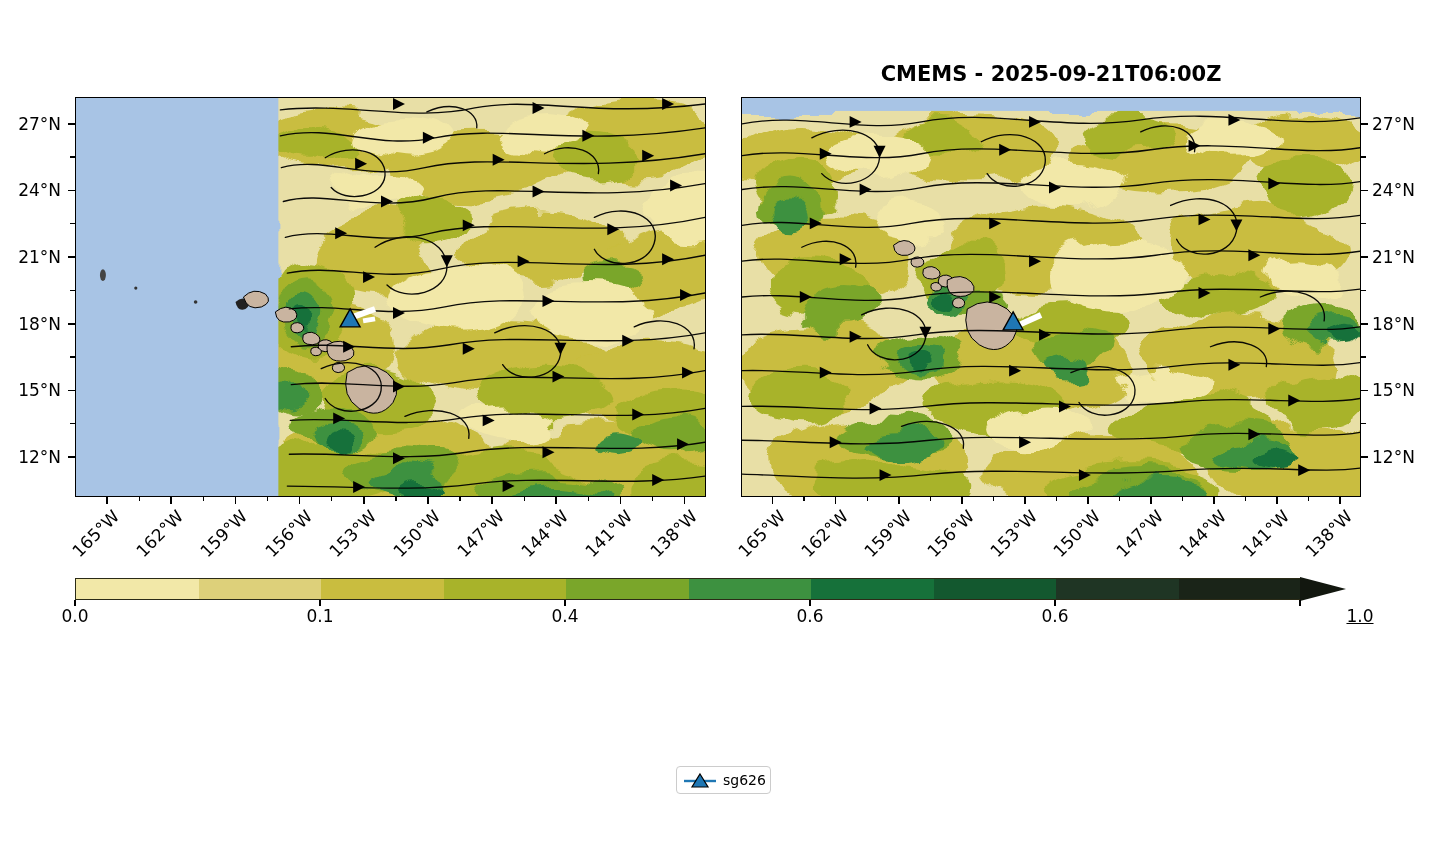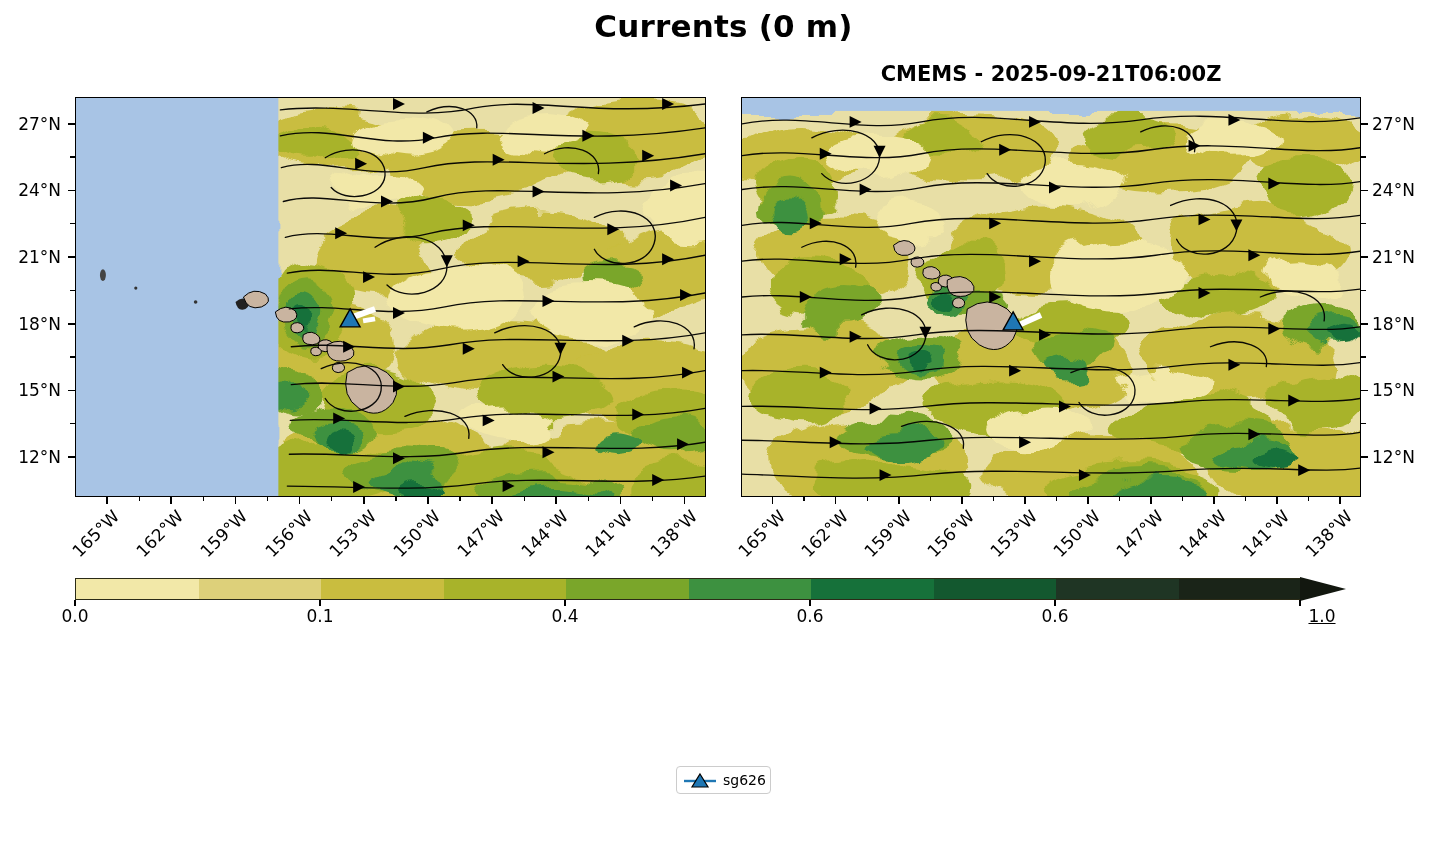--- a/index.html
+++ b/index.html
@@ -36,21 +36,20 @@
           background:#fff;border:1px solid #cccccc;border-radius:4px;
           display:flex;align-items:center;box-sizing:border-box;}
   .legend svg{margin-left:6px;}
   .legend-lab{font-size:14px;margin-left:6px;}
 </style>
 </head>
 <body>
 
 <div class="fig">
 
-  <div class="suptitle">Currents (0 m)</div>
 
   <div class="panel-title" id="t-right">CMEMS - 2025-09-21T06:00Z</div>
 
   <div class="axes" id="ax-left">
     <svg viewBox="0 0 631 400" preserveAspectRatio="none">
       <defs>
         <clipPath id="clipL">
             <rect x="0" y="0" width="631" height="400"></rect>
           </clipPath>
 
@@ -499,21 +498,21 @@
       <div class="cb-lab" style="left: 40px;">0.0</div>
       <div class="cb-tick" style="left: 319.3px;"></div>
       <div class="cb-lab" style="left: 285px;">0.1</div>
       <div class="cb-tick" style="left: 564.3px;"></div>
       <div class="cb-lab" style="left: 530px;">0.4</div>
       <div class="cb-tick" style="left: 809.3px;"></div>
       <div class="cb-lab" style="left: 775px;">0.6</div>
       <div class="cb-tick" style="left: 1054.3px;"></div>
       <div class="cb-lab" style="left: 1020px;">0.6</div>
       <div class="cb-tick" style="left: 1299.3px;"></div>
-      <div class="cb-lab" style="left: 1287px; text-decoration: underline;">1.0</div>
+      <div class="cb-lab" style="left: 1325px; text-decoration: underline;">1.0</div>
     </div>
 
 
   <div class="legend">
     <svg width="34" height="18" viewBox="0 0 34 18">
       <line x1="1" y1="10" x2="33" y2="10" stroke="#1f77b4" stroke-width="2.4"></line>
       <polygon points="17,3 25,16 9,16" fill="#1f77b4" stroke="#000" stroke-width="1.2"></polygon>
     </svg>
     <span class="legend-lab">sg626</span>
   </div>

